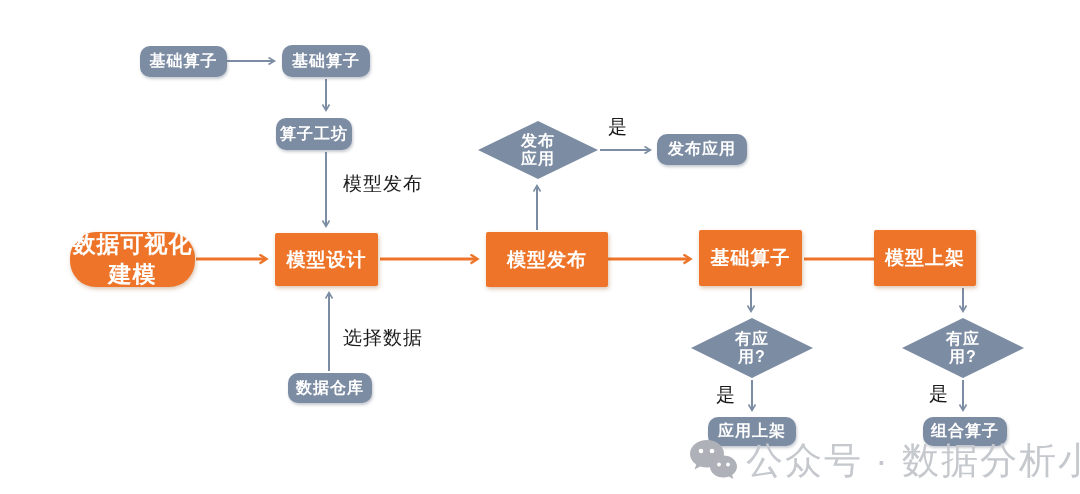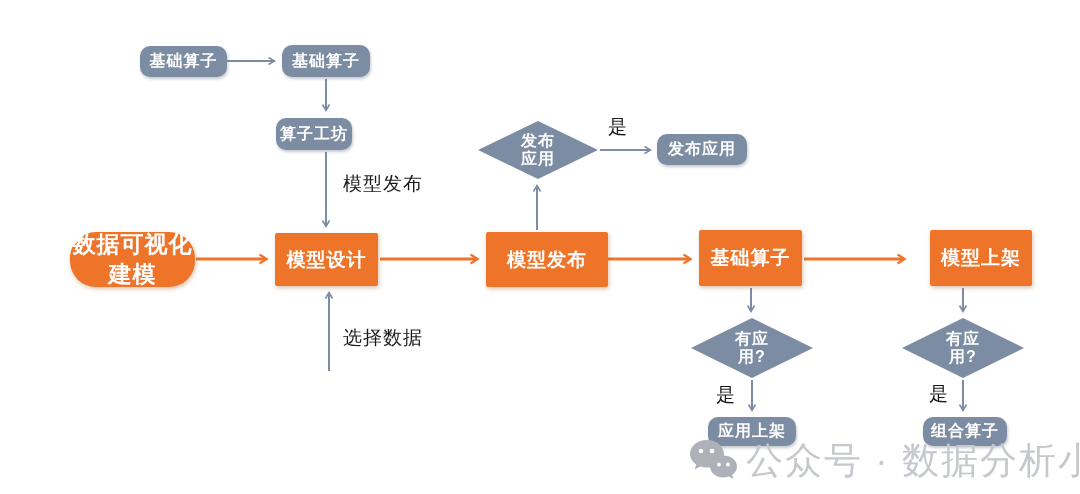--- a/index.html
+++ b/index.html
@@ -90,34 +90,35 @@
 
   <div class="node gray" style="left:140px;top:46px;width:87px;height:31px;">基础算子</div>
   <div class="node gray" style="left:282px;top:45px;width:88px;height:32px;">基础算子</div>
   <div class="node gray" style="left:276px;top:118px;width:76px;height:32px;">算子工坊</div>
 
   <div class="node orange pill" style="left:70px;top:232px;width:125px;height:55px;">数据可视化
 建模</div>
   <div class="node orange" style="left:275px;top:233px;width:103px;height:53px;">模型设计</div>
   <div class="node orange" style="left:486px;top:232px;width:122px;height:55px;">模型发布</div>
   <div class="node orange" style="left:699px;top:230px;width:103px;height:56px;">基础算子</div>
-  <div class="node orange" style="left:930px;top:230px;width:102px;height:56px;">模型上架</div>
+  <div class="node orange" style="left:874px;top:230px;width:102px;height:56px;">模型上架</div>
 
   <div class="diamond" style="left:478px;top:121px;width:120px;height:58px;">发布
 应用</div>
   <div class="node gray" style="left:657px;top:134px;width:90px;height:31px;">发布应用</div>
 
   <div class="diamond" style="left:691px;top:318px;width:122px;height:60px;">有应
 用?</div>
   <div class="node gray" style="left:708px;top:417px;width:88px;height:29px;">应用上架</div>
 
   <div class="diamond" style="left:902px;top:318px;width:122px;height:60px;">有应
 用?</div>
   <div class="node gray" style="left:923px;top:417px;width:84px;height:29px;">组合算子</div>
 
+  <div class="node gray" style="left:288px;top:373px;width:84px;height:30px;">数据仓库</div>
 
   <div class="edge-label" style="left:343px;top:171px;">模型发布</div>
   <div class="edge-label" style="left:343px;top:325px;">选择数据</div>
   <div class="edge-label" style="left:608px;top:114px;">是</div>
   <div class="edge-label" style="left:716px;top:382px;">是</div>
   <div class="edge-label" style="left:929px;top:381px;">是</div>
 
   <div id="watermark">
     <svg width="50" height="46" viewBox="0 0 50 46">
       <g fill="#AEB1B7">

